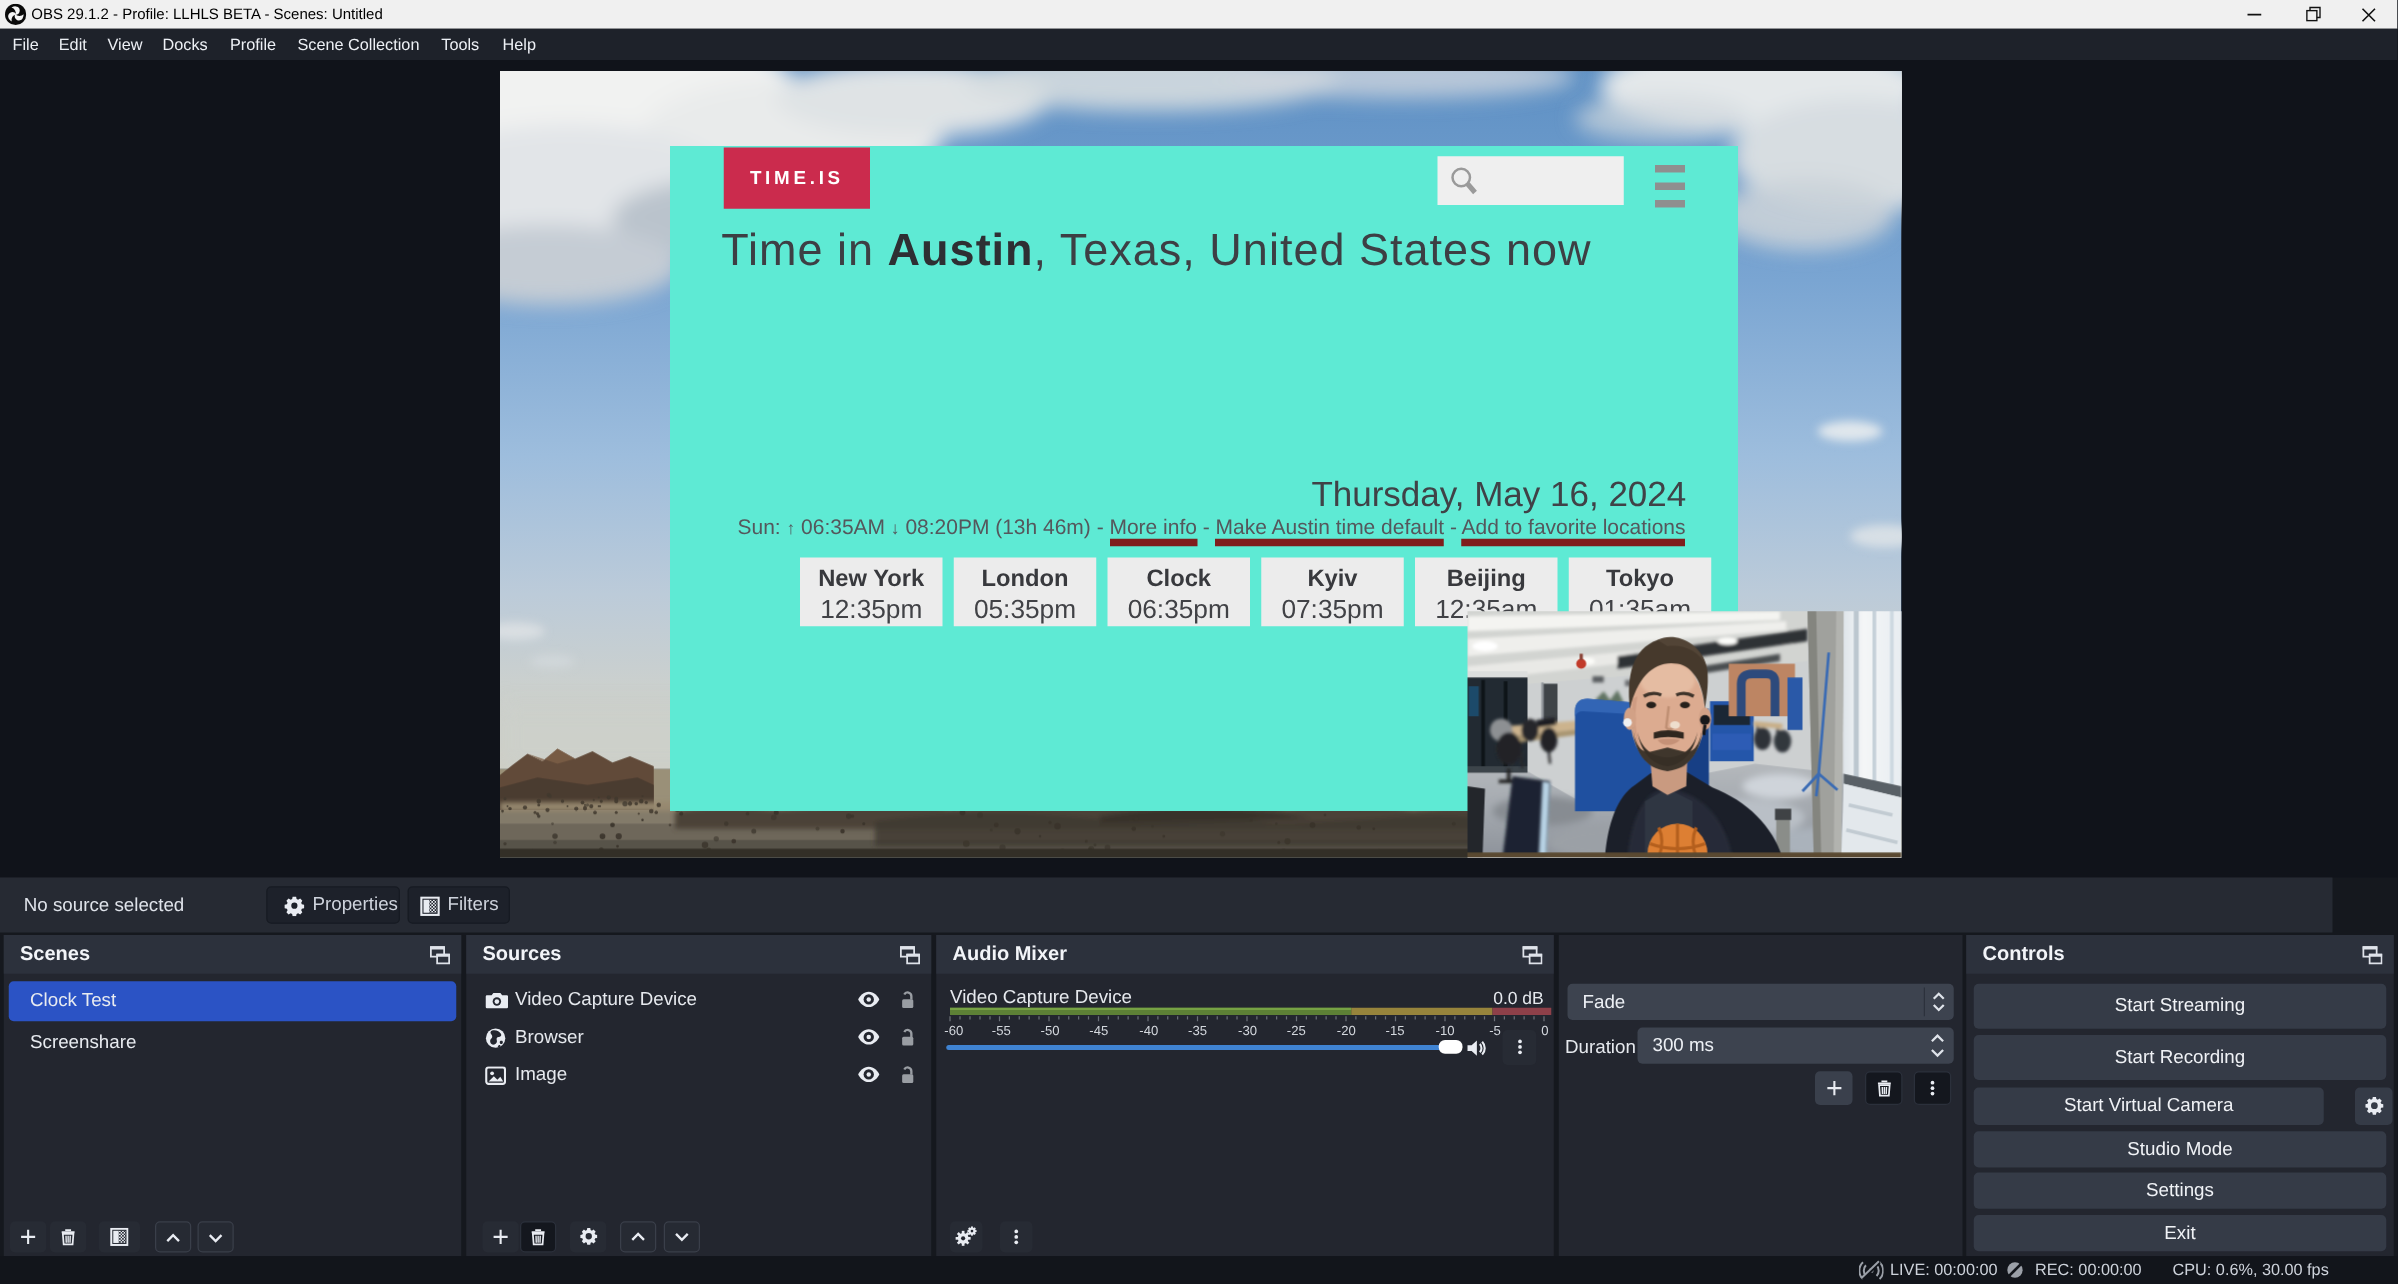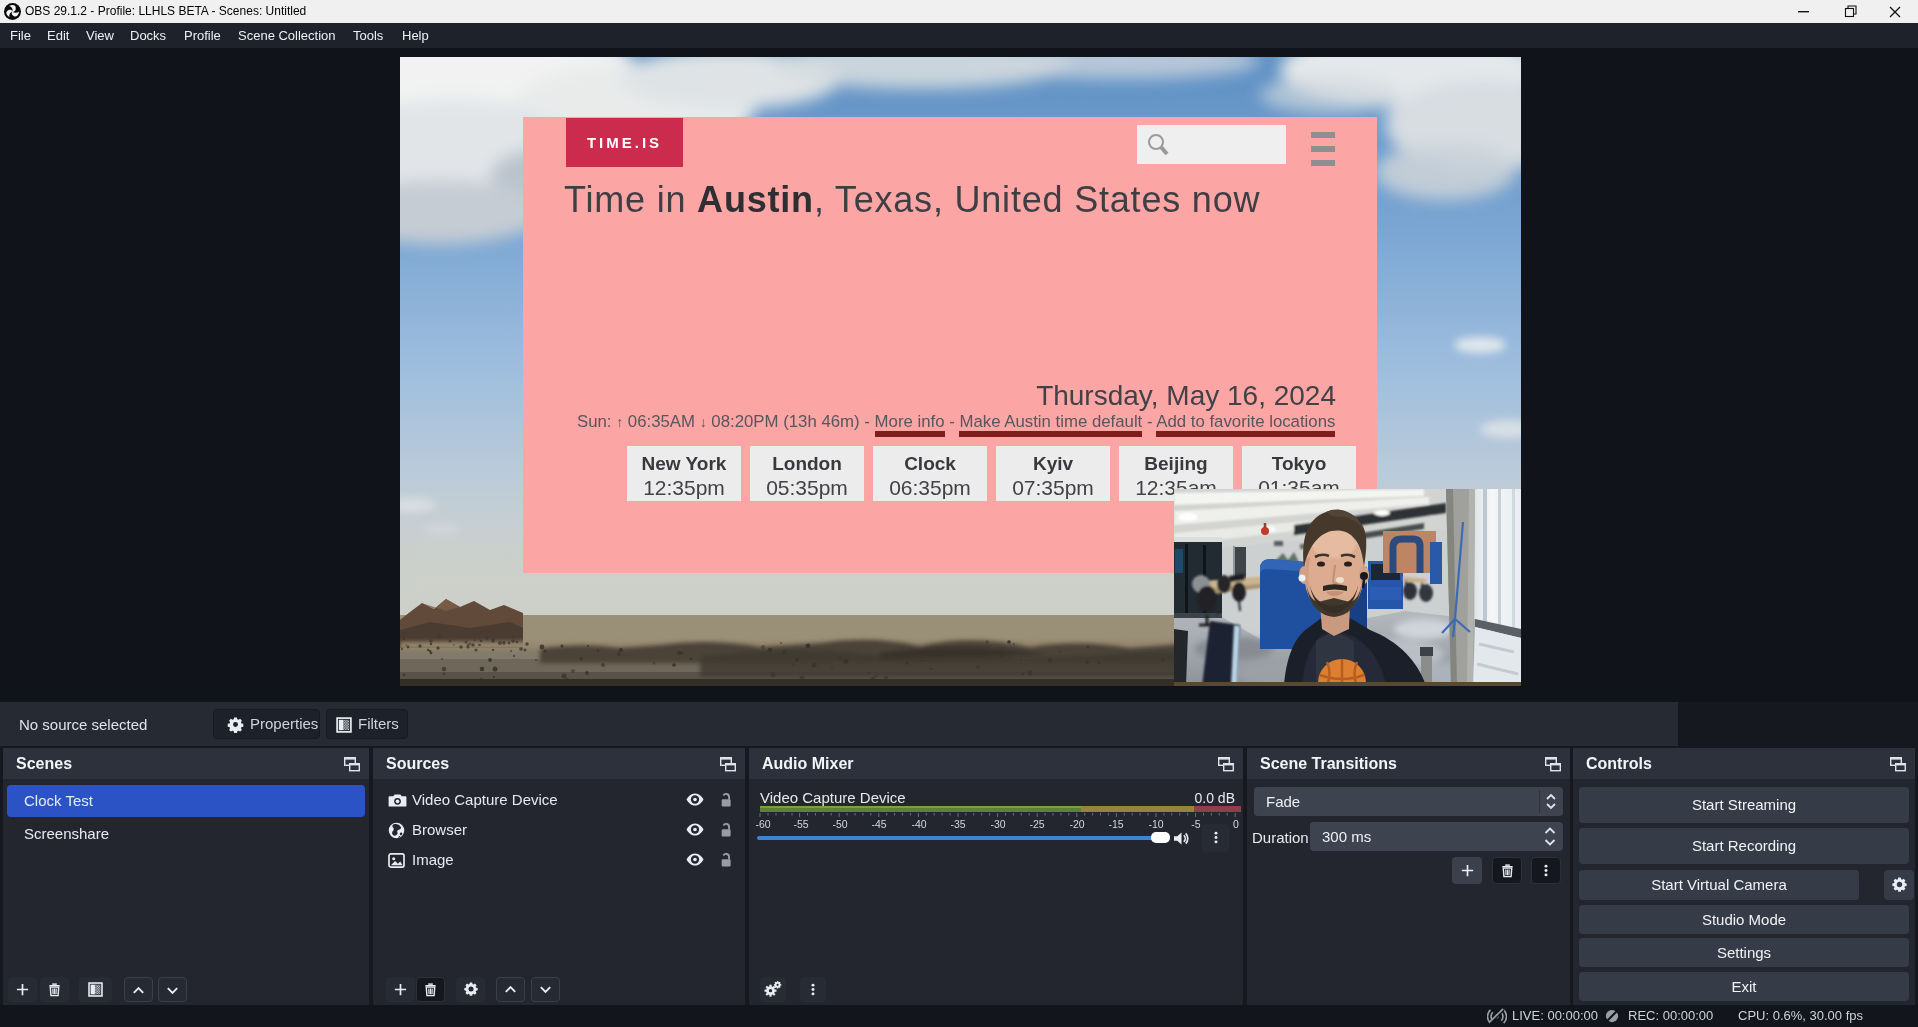--- a/index.html
+++ b/index.html
@@ -14,39 +14,39 @@
 
 
 #menubar { position:absolute; left:0; top:23px; width:1918px; height:25px; background:#1e222a; color:#edf0f5; font-size:13px; }
 #menubar span { position:absolute; top:5px; }
 
 
 #preview { position:absolute; left:0; top:48px; width:1918px; height:654px; background:#10131a; }
 #video { position:absolute; left:400px; top:9px; width:1121px; height:629px; overflow:hidden; background:#7ba4cf; }
 
 
-#card { position:absolute; left:123px; top:60px; width:854px; height:456px; background:#fca5a5; }
+#card { position:absolute; left:136px; top:60px; width:854px; height:532px; background:#5eead4; }
 #logo { position:absolute; left:43px; top:1px; width:117px; height:49px; background:#cb2b4d; color:#fff; font-weight:bold; font-size:15px; letter-spacing:3px; text-align:center; line-height:49px; }
 #searchbox { position:absolute; left:614px; top:8px; width:149px; height:39px; background:#efefef; }
 #burger { position:absolute; left:788px; top:15px; width:24px; }
 #burger div { height:6px; background:#8f8f8f; margin-bottom:8px; }
 #headline { position:absolute; left:41px; top:62px; font-size:36px; color:#3d3f44; letter-spacing:0.8px; white-space:nowrap; }
 #clock { position:absolute; left:64px; top:88px; font-weight:bold; color:#363636; white-space:nowrap; }
 #clock .digits { font-size:137px; letter-spacing:3px; }
 #clock .ampm { font-size:82px; letter-spacing:1px; margin-left:43px; }
 #dateline { position:absolute; right:41px; top:263px; font-size:28px; color:#404247; }
 #sunline { position:absolute; left:54px; top:295px; font-size:16.8px; color:#55575c; white-space:nowrap; }
 #sunline .lnk { border-bottom:6px solid #7f1d1d; }
 #cities { position:absolute; left:104px; top:329px; }
 .citybox { position:absolute; top:0; width:114px; height:55px; background:#ececec; text-align:center; color:#333; }
 .citybox .nm { font-size:19px; font-weight:bold; margin-top:7px; color:#38393d; }
 .citybox .tm { font-size:21px; margin-top:1px; color:#414246; }
 
 
-#srctoolbar { position:absolute; left:0; top:702px; width:1678px; height:44px; background:#262a33; }
+#srctoolbar { position:absolute; left:0; top:702px; width:1866px; height:44px; background:#262a33; }
 #srctoolbar .nosel { position:absolute; left:19px; top:14px; font-size:15px; color:#dfe3ea; }
 .tbtn { position:absolute; top:7px; height:30px; background:#1d212a; border:1px solid #161a22; border-radius:4px; color:#ced3dc; font-size:15px; line-height:28px; }
 
 
 .panel { position:absolute; background:#23262f; }
 .phead { position:absolute; left:0; top:0; right:0; height:31px; background:#2c313c; color:#f2f4f8; font-size:16px; font-weight:bold; line-height:31px; padding-left:13px; }
 .popout { position:absolute; right:9px; top:7px; width:17px; height:17px; }
 .pbtn { position:absolute; width:29px; height:25px; background:#272b34; border-radius:4px; text-align:center; }
 .pbtn.brd { background:#262a33; border:1px solid #3a3f4a; }
 .pbtn.dark { background:#14171e; border:1px solid #2b303b; }
@@ -756,26 +756,20 @@
       </svg></div>
   <div class="pbtn" style="left:11px;top:229px;width:26px"><svg width="20" height="20" style="margin-top:2px">
         <use href="#i-mixgear"></use>
       </svg></div>
   <div class="pbtn" style="left:51px;top:229px;width:26px"><svg width="14" height="15" style="margin-top:5px">
         <use href="#i-kebab"></use>
       </svg></div>
 </div>
 
 <div class="panel" id="transitions">
-  <div class="phead">Scene Transitions<svg class="popout" viewBox="0 0 17 17">
-        <rect x="1.7" y="2.7" width="10.6" height="7.6" fill="none" stroke="#dfe3ea" stroke-width="1.4"></rect>
-        <rect x="1.2" y="2" width="11.6" height="2.6" fill="#dfe3ea"></rect>
-        <rect x="6.7" y="8.7" width="9.6" height="7" fill="#2c313c" stroke="#dfe3ea" stroke-width="1.4"></rect>
-        <rect x="6.2" y="8" width="10.6" height="2.4" fill="#dfe3ea"></rect>
-      </svg></div>
   <div class="abs" style="left:7px;top:39px;width:309px;height:29px;background:#3d434f;border-radius:4px;color:#edf0f5;font-size:15px;line-height:29px">
     <span style="margin-left:12px">Fade</span>
     <div class="abs" style="right:23px;top:3px;width:1px;height:23px;background:#2c313c"></div>
     <svg class="abs" style="right:6px;top:4px" width="12" height="21" viewBox="0 0 12 21">
       <path d="M2 8 L6 4 L10 8 M2 13 L6 17 L10 13" fill="none" stroke="#dfe3ea" stroke-width="1.8"></path>
     </svg>
   </div>
   <div class="abs" style="left:5px;top:81px;font-size:15px;color:#e6e9ee">Duration</div>
   <div class="abs" style="left:63px;top:74px;width:253px;height:29px;background:#3d434f;border-radius:4px;color:#edf0f5;font-size:15px;line-height:29px">
     <span style="margin-left:12px">300 ms</span>

